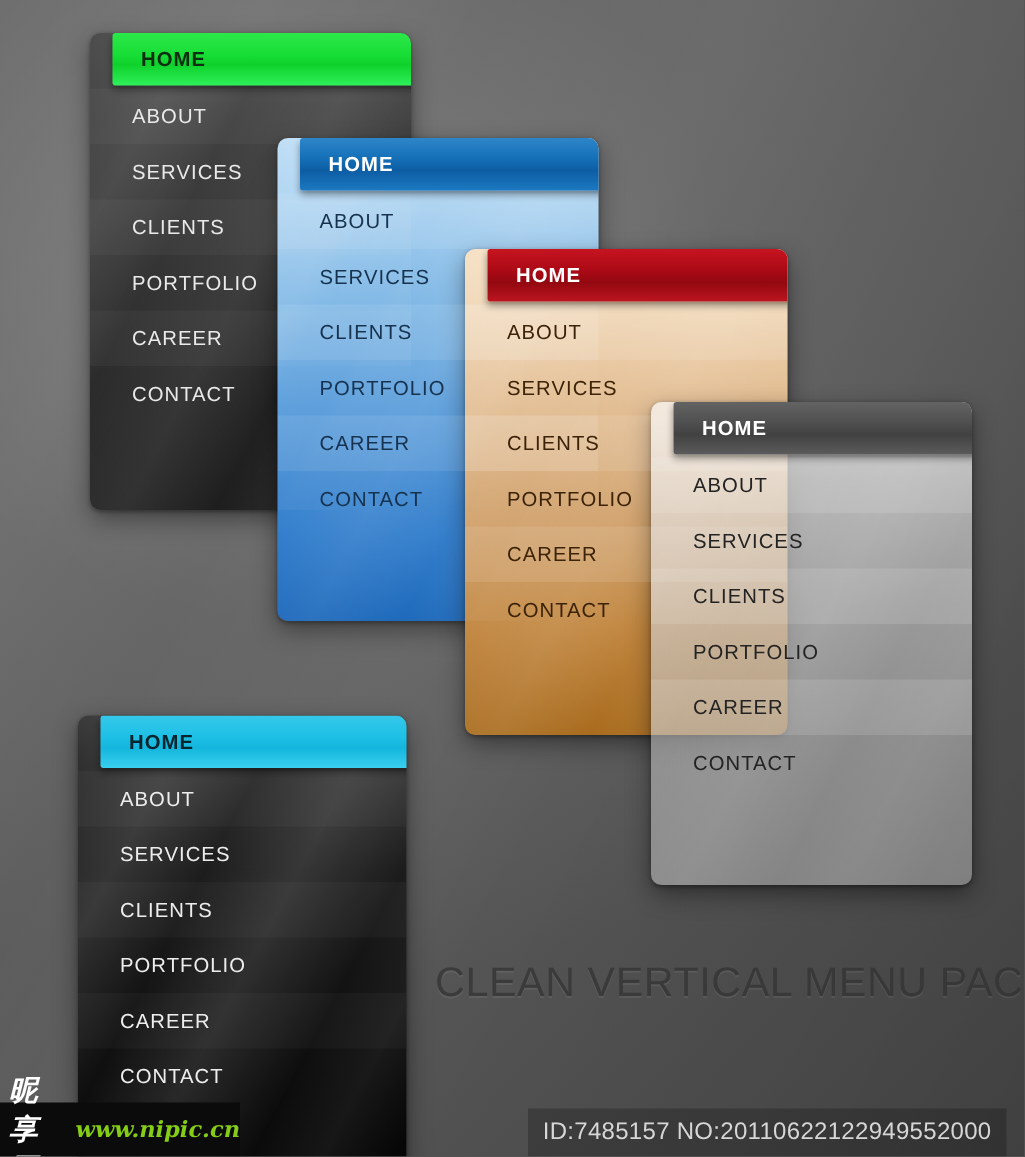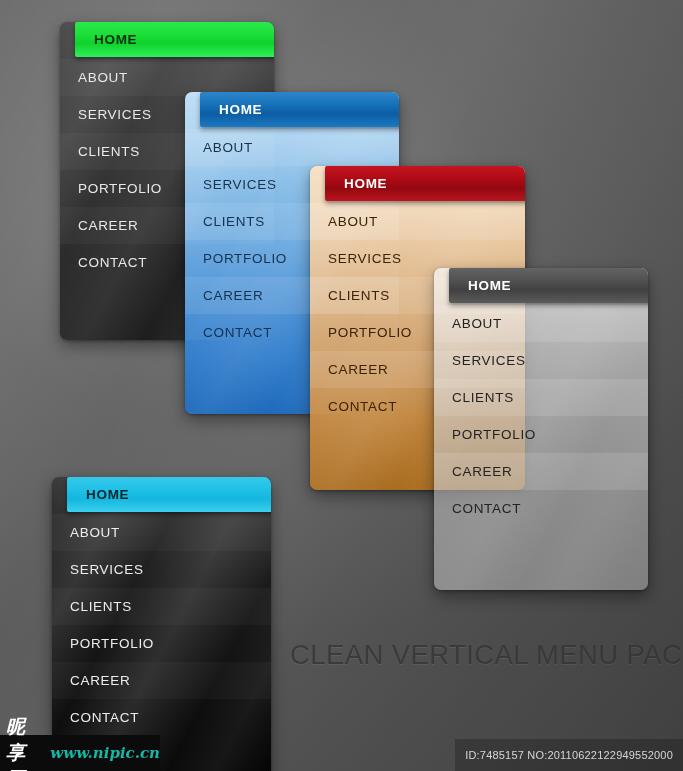--- a/index.html
+++ b/index.html
@@ -62,21 +62,21 @@
         rgba(255,255,255,0.00) 92%);
     z-index: 2;
   }
   .items {
     position: relative;
     z-index: 3;
   }
   .item {
     height: 37px;
     line-height: 37px;
-    padding-left: 18px;
+    padding-left: 28px;
     font-size: 13.5px;
     letter-spacing: 0.7px;
     white-space: nowrap;
     position: relative;
   }
   .item.active {
     padding-left: 16px;
   }
   .active-bar {
     position: relative;
@@ -217,37 +217,37 @@
   }
   #watermark .cjk {
     color: #ffffff;
     font-size: 19px;
     font-weight: 700;
     font-style: italic;
     letter-spacing: 1px;
     font-family: "DejaVu Sans", sans-serif;
   }
   #watermark .url {
-    color: #14b8a6;
+    color: #84cc16;
     font-size: 15px;
     font-weight: 700;
     font-style: italic;
     font-family: "DejaVu Serif", serif;
     white-space: nowrap;
   }
   #id-strip {
     position: absolute;
-    right: 0;
+    right: 12px;
     bottom: 0;
     height: 32px;
     line-height: 32px;
     padding: 0 10px;
     background: rgba(0,0,0,0.22);
     color: #d6d6d6;
-    font-size: 11px;
+    font-size: 16px;
     letter-spacing: 0.2px;
     white-space: nowrap;
     z-index: 20;
     text-align: center;
   }
 </style>
 </head>
 <body>
 
 <div id="canvas">

